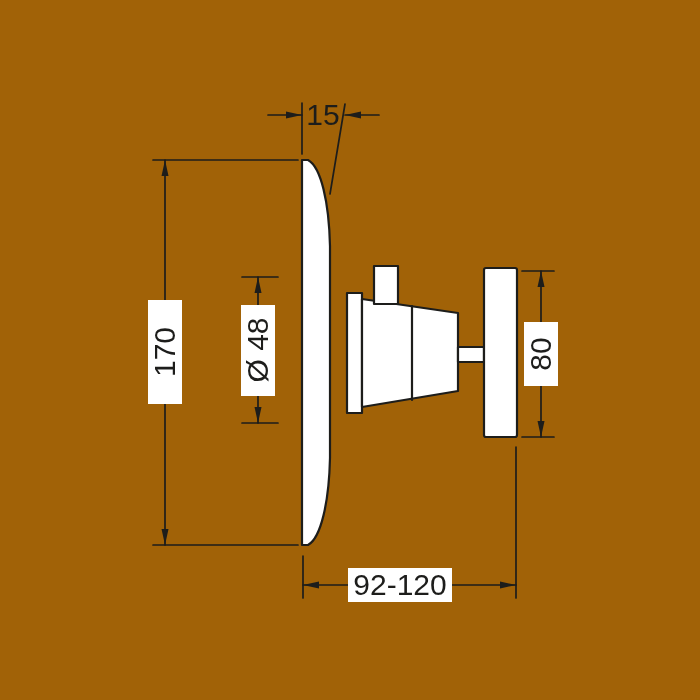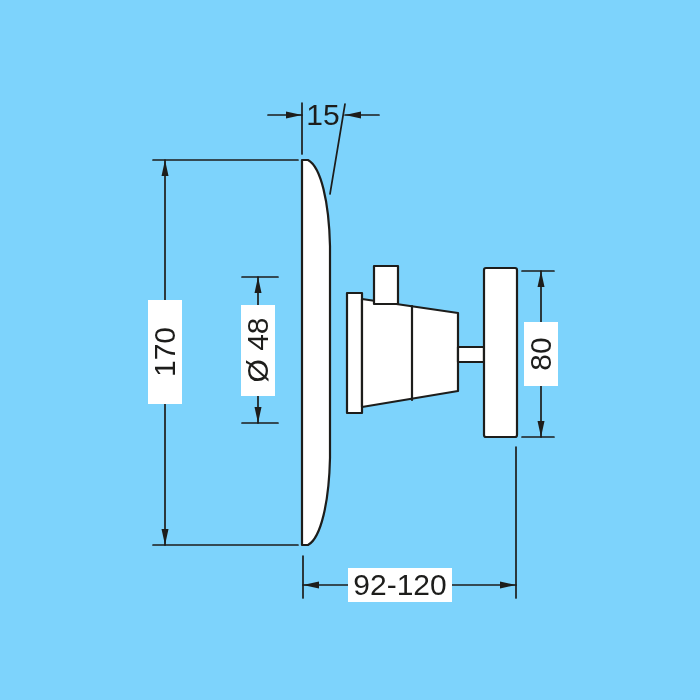--- a/index.html
+++ b/index.html
@@ -4,21 +4,21 @@
 <style>
   html, body {
     margin: 0;
     padding: 0;
     background: #ffffff;
   }
   .canvas {
     position: relative;
     width: 700px;
     height: 700px;
-    background: #7dd3fc;
+    background: #a16207;
     overflow: hidden;
   }
   svg {
     display: block;
   }
   .obj {
     fill: #ffffff;
     stroke: #1d1d1b;
     stroke-width: 2.2;
     stroke-linejoin: round;

